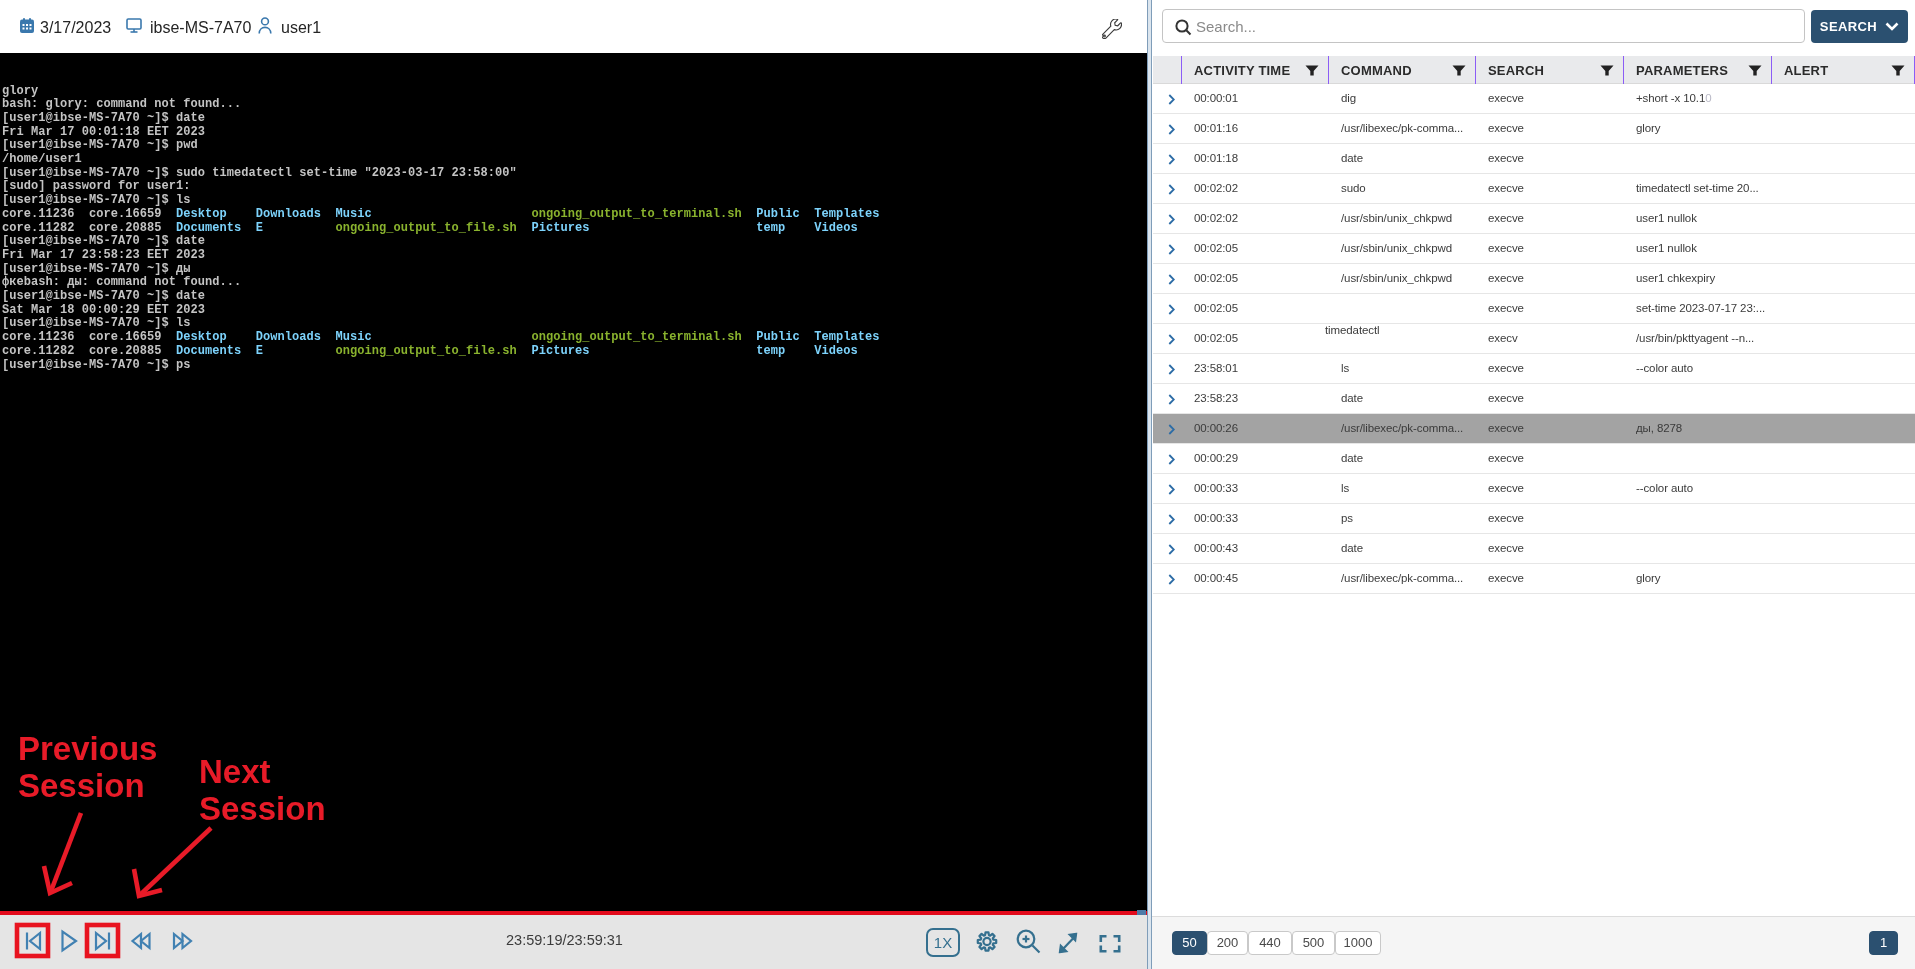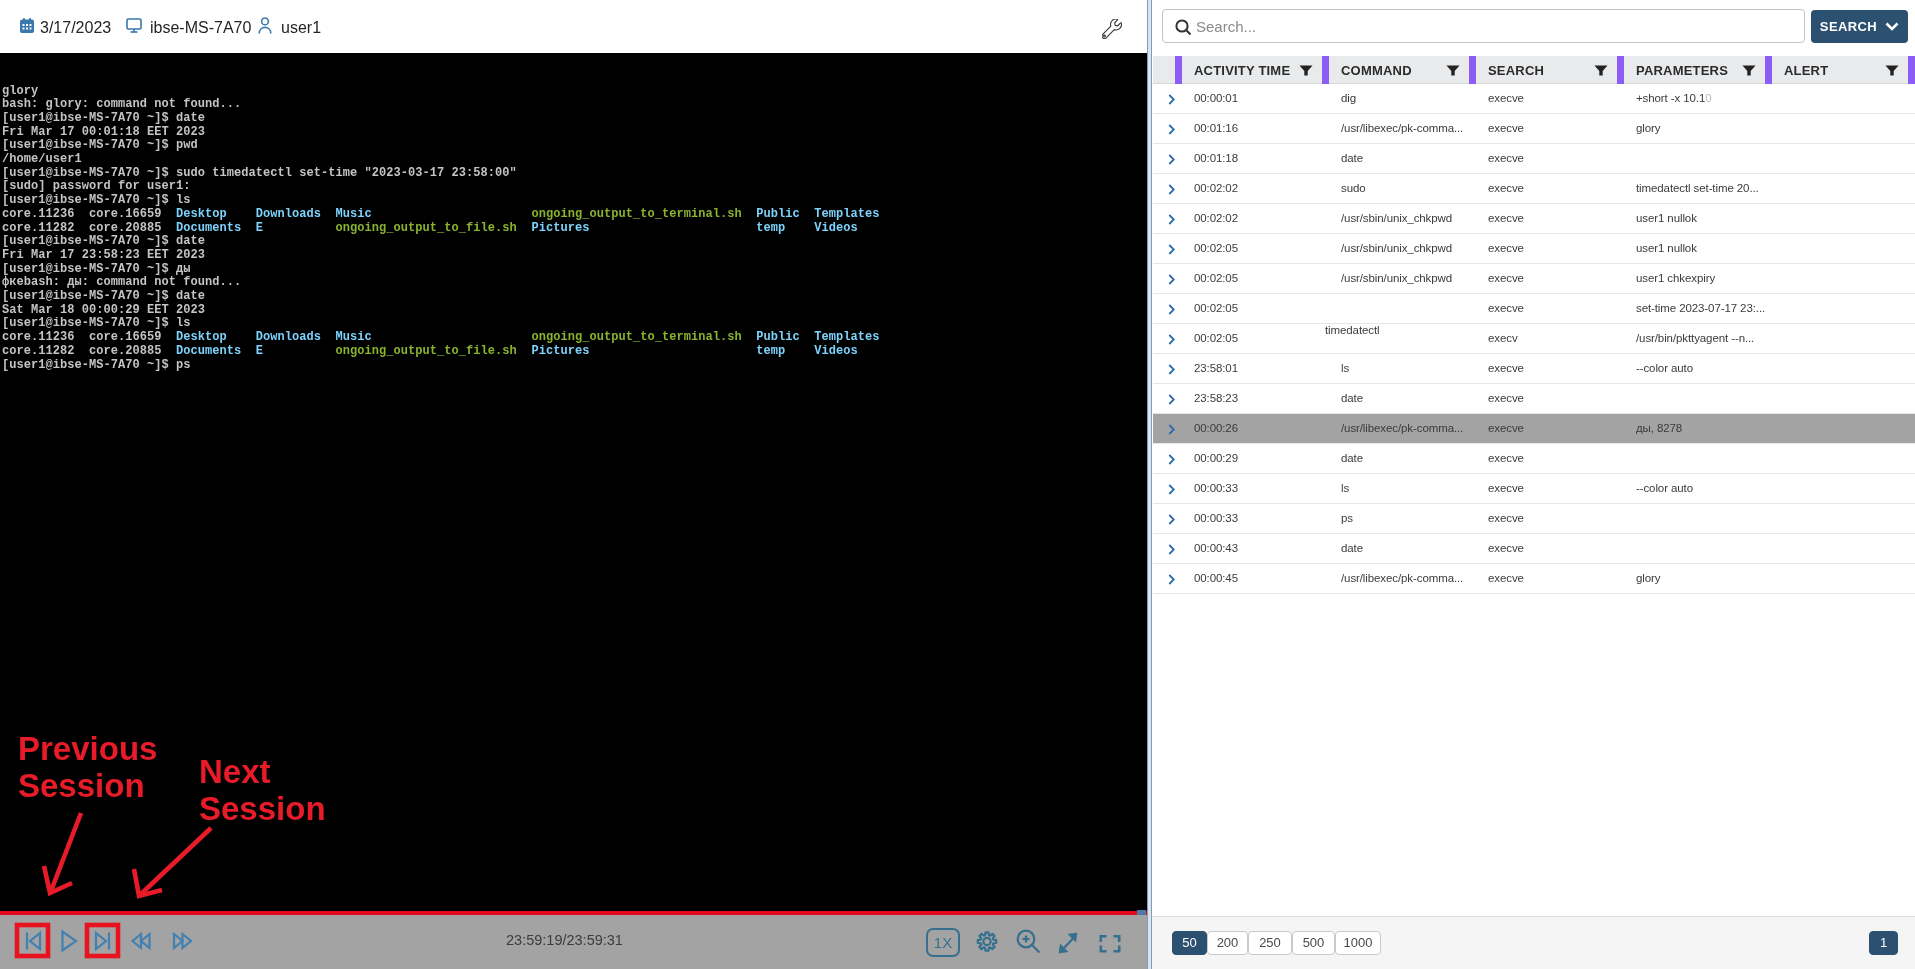--- a/index.html
+++ b/index.html
@@ -10,39 +10,39 @@
   #left { position:absolute; left:0; top:0; width:1147px; height:969px; background:#fff; }
   #lheader { position:absolute; left:0; top:0; width:1147px; height:53px; background:#fff; }
   .hitem { position:absolute; font-size:16px; line-height:15.5px; color:#252525; top:20px; }
   #term { position:absolute; left:0; top:53px; width:1147px; height:858px; background:#000; }
   #term pre { position:absolute; left:2px; top:31.5px; font-family:"Liberation Mono", monospace;
     font-size:12px; font-weight:bold; line-height:13.7px; color:#c4c4c4; letter-spacing:0.05px; }
   #term .d { color:#7dd3fc; }
   #term .g { color:#8ab32e; }
   #redbar { position:absolute; left:0; top:911px; width:1147px; height:4px; background:#e30b1c; }
   #rhandle { position:absolute; left:1137px; top:-1px; width:9px; height:6px; background:#4d7ba8; }
-  #controls { position:absolute; left:0; top:915px; width:1147px; height:54px; background:#a3a3a3; }
+  #controls { position:absolute; left:0; top:915px; width:1147px; height:54px; background:#e5e5e5; }
   #ptime { position:absolute; left:506px; top:17px; font-size:14.5px; color:#3c3c3c; }
   #annot { position:absolute; left:0; top:0; width:1147px; height:969px; pointer-events:none; }
   .redtxt { position:absolute; color:#e81b28; font-weight:bold; font-size:33px; line-height:36.5px; }
   
   #divider { position:absolute; left:1147px; top:0; width:5px; height:969px;
     background:#dbe5ee; border-left:1.5px solid #7f9db9; border-right:1.5px solid #7f9db9; }
   
   #right { position:absolute; left:1152px; top:0; width:763px; height:969px; background:#fff; }
   #searchbox { position:absolute; left:10px; top:9px; width:643px; height:34px; background:#fff;
     border:1px solid #c4c4c4; border-radius:4px; }
   #searchbox span { position:absolute; left:33px; top:8px; font-size:15px; color:#8a8a8a; }
   #searchbtn { position:absolute; left:659px; top:10px; width:97px; height:33px; background:#2b5070;
     border-radius:4px; color:#fff; font-weight:bold; font-size:13px; letter-spacing:0.4px;
     display:flex; align-items:center; justify-content:center; gap:8px; }
   
   #thead { position:absolute; left:1px; top:56px; width:762px; height:28px; background:#e9eaec;
     border-bottom:1px solid #d9d9d9; }
-  .hc { position:absolute; top:0; height:28px; border-right:7px solid #8b5cf6;
+  .hc { position:absolute; top:0; height:28px; border-right:1px solid #8b5cf6;
     display:flex; align-items:center; }
   .hc span { margin-left:12px; font-size:13px; font-weight:bold; color:#2b2b2b; letter-spacing:0.2px; }
   .hc svg { position:absolute; right:9px; top:9px; }
   .row { position:absolute; left:1px; width:762px; height:30px; border-bottom:1px solid #e6e6e6;
     font-size:11.5px; letter-spacing:-0.1px; color:#3b3b3b; }
   .row.hl { background:#a3a3a3; }
   .cell { position:absolute; top:0; height:30px; line-height:29px; white-space:nowrap; overflow:hidden; }
   .chev { position:absolute; left:15px; top:10px; }
   
   #pager { position:absolute; left:0; top:916px; width:763px; height:53px; background:#f5f5f5;
@@ -373,19 +373,19 @@
           </svg>
           <div class="cell" style="left:41px;width:135px;">00:00:45</div>
           <div class="cell" style="left:188px;width:135px;">/usr/libexec/pk-comma...</div>
           <div class="cell" style="left:335px;width:136px;">execve</div>
           <div class="cell" style="left:483px;width:270px;">glory</div>
         </div>
 </div>
     <div id="pager">
       <div class="pbtn act" style="left:20px;width:35px;">50</div>
       <div class="pbtn" style="left:55px;width:41px;">200</div>
-      <div class="pbtn" style="left:96px;width:44px;">250</div>
+      <div class="pbtn" style="left:96px;width:44px;">440</div>
       <div class="pbtn" style="left:140px;width:43px;">500</div>
       <div class="pbtn" style="left:183px;width:46px;">1000</div>
       <div class="pbtn act" style="left:717px;width:29px;">1</div>
     </div>
   </div>
 </div>
 
 </body></html>

